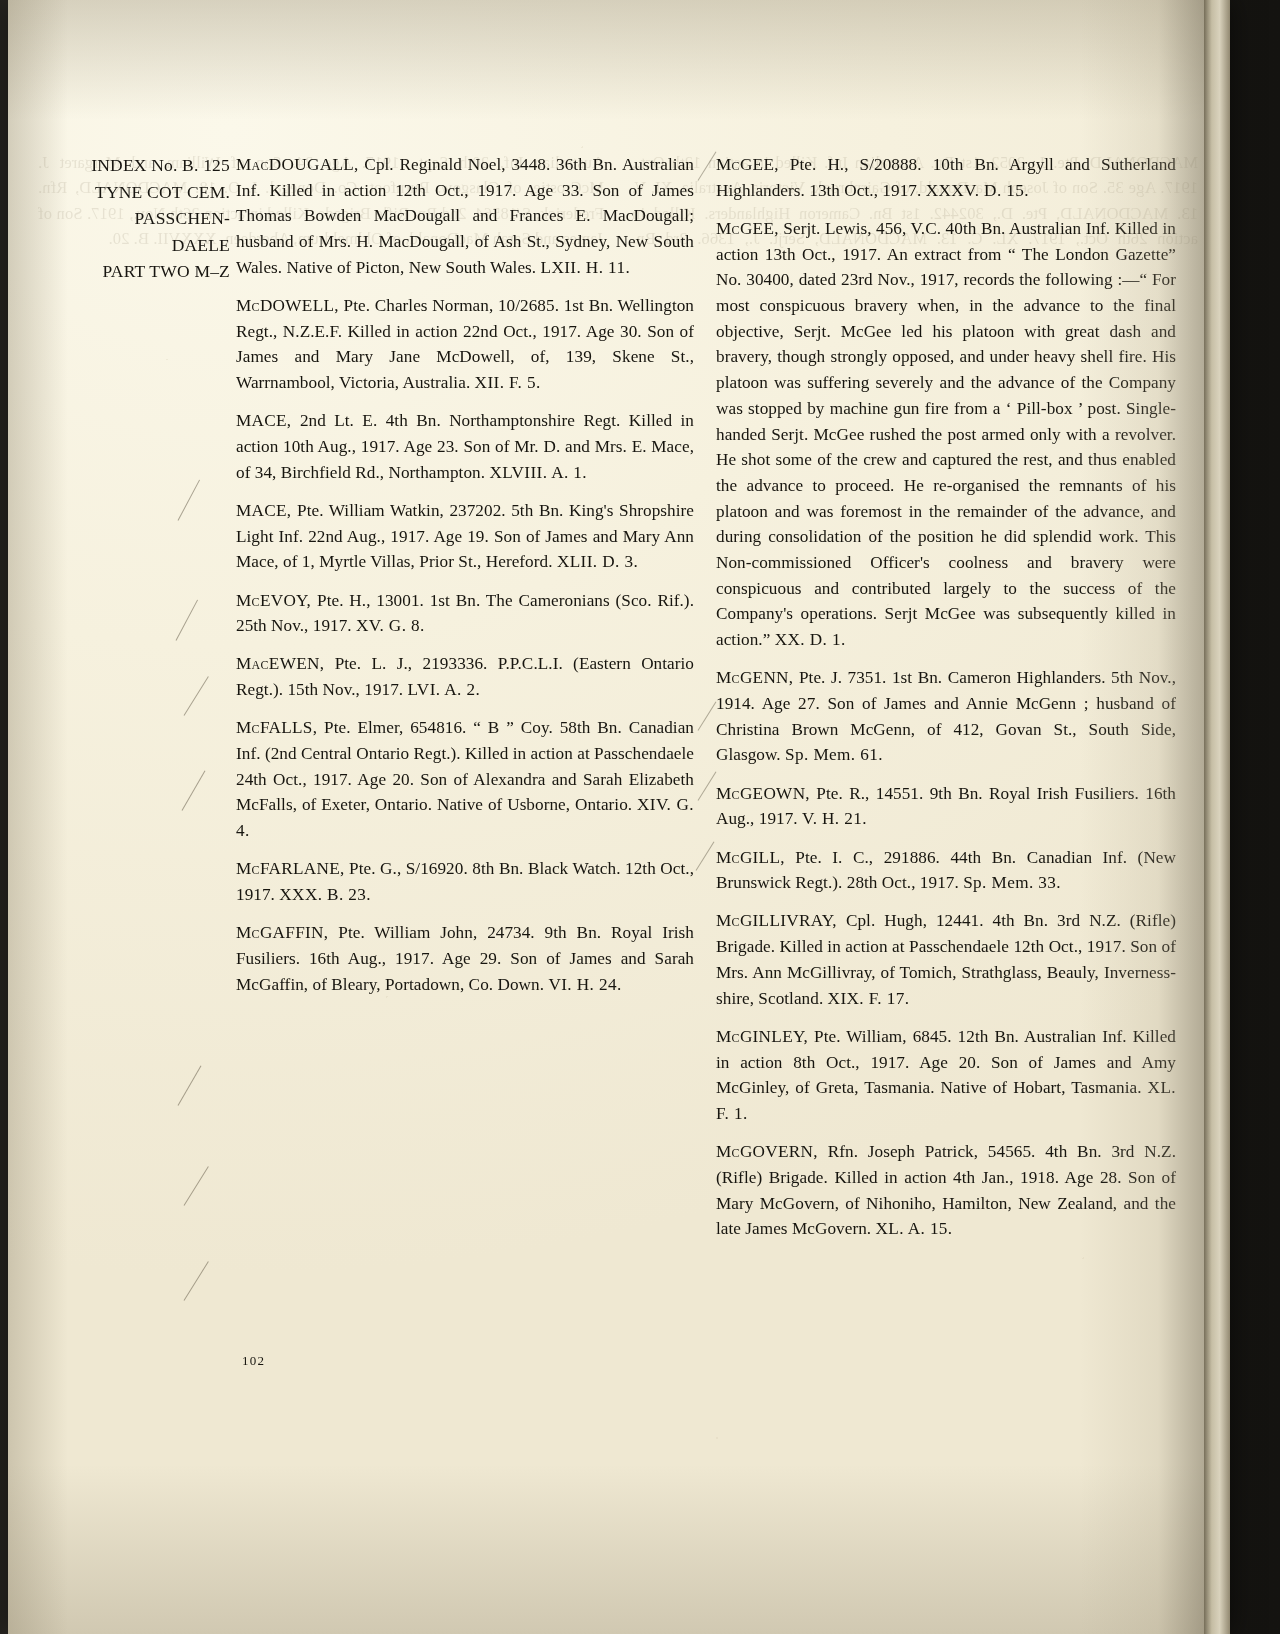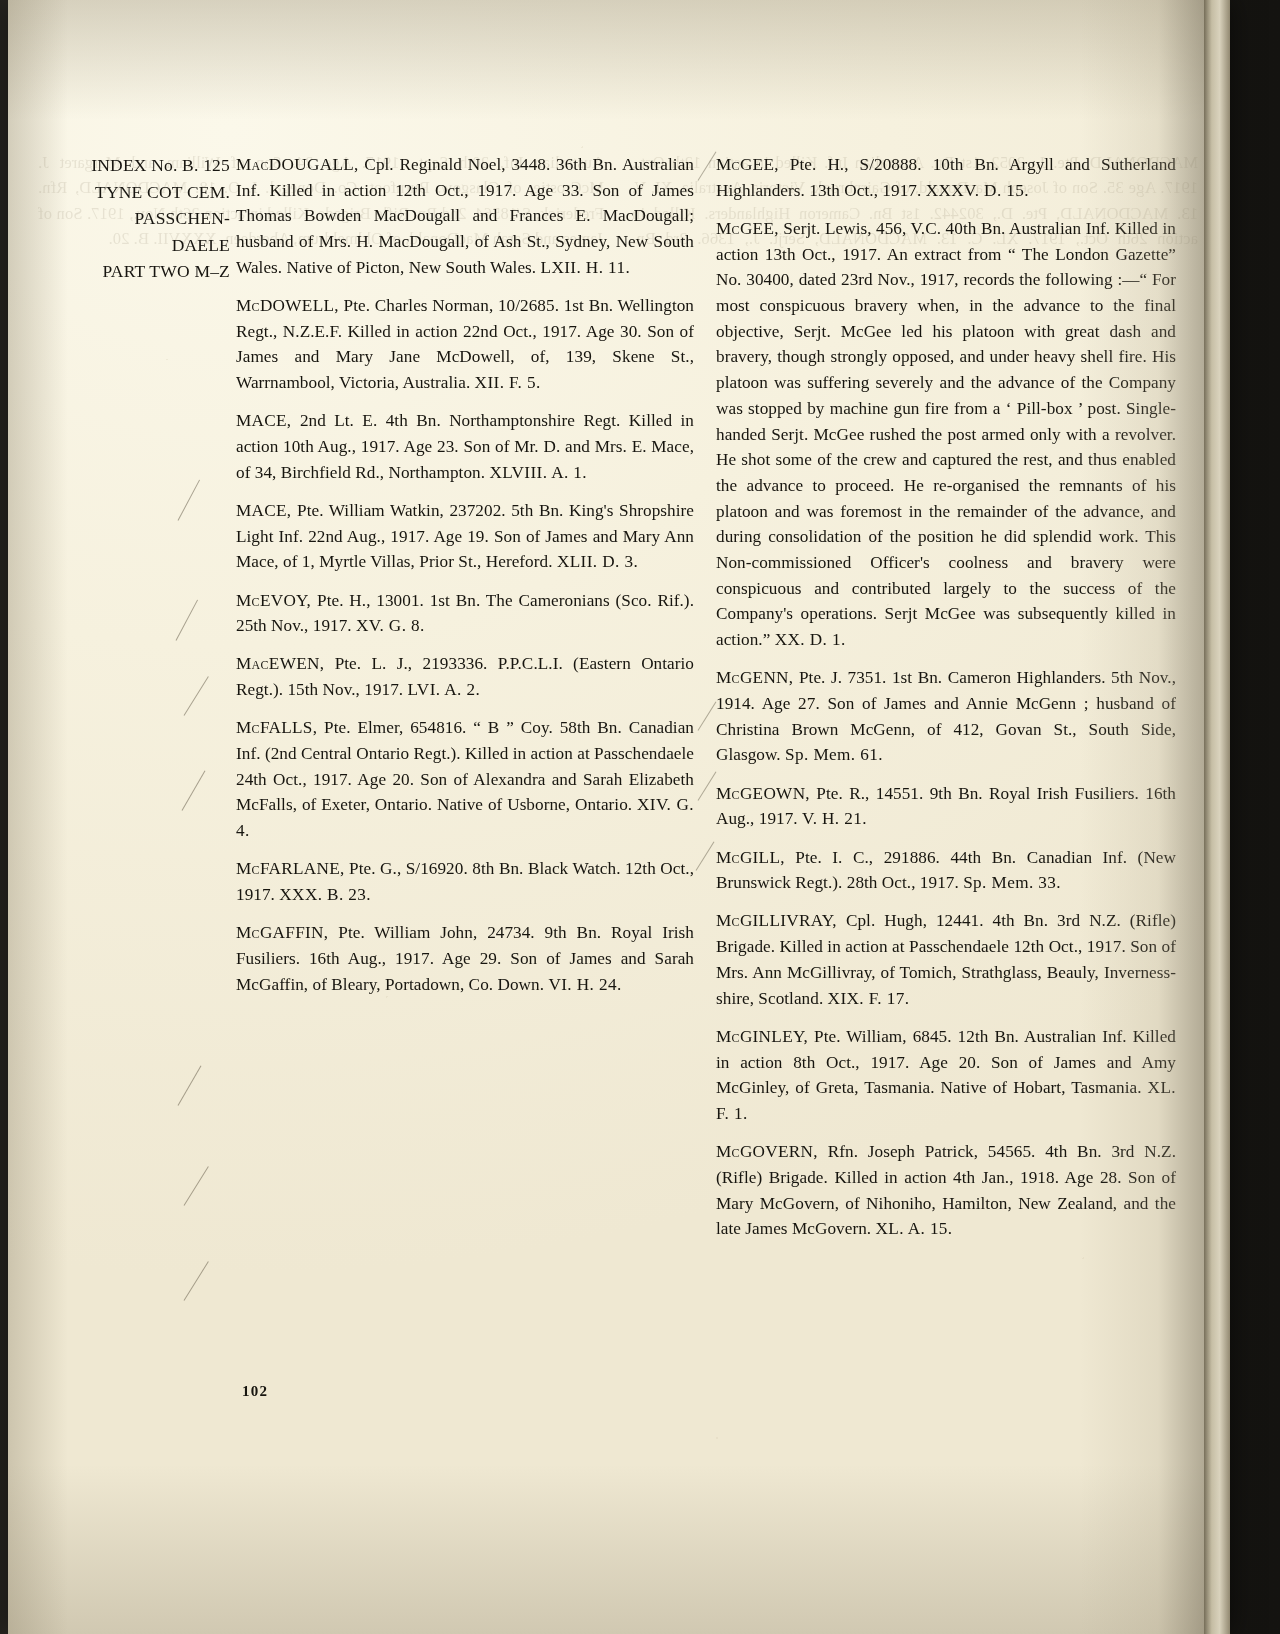--- a/index.html
+++ b/index.html
@@ -153,23 +153,23 @@
     margin-top: 32px;
   }
   .grave {
     font-weight: 400;
     letter-spacing: .4px;
   }
 
   .folio {
     position: absolute;
     left: 234px;
-    top: 1383px;
-    font-size: 15px;
-    font-weight: 700;
+    top: 1353px;
+    font-size: 13px;
+    font-weight: 400;
     letter-spacing: 1.2px;
     color: #17150f;
   }
 
   
   .tick {
     position: absolute;
     width: 46px;
     height: 1px;
     background: rgba(70,62,44,.45);

